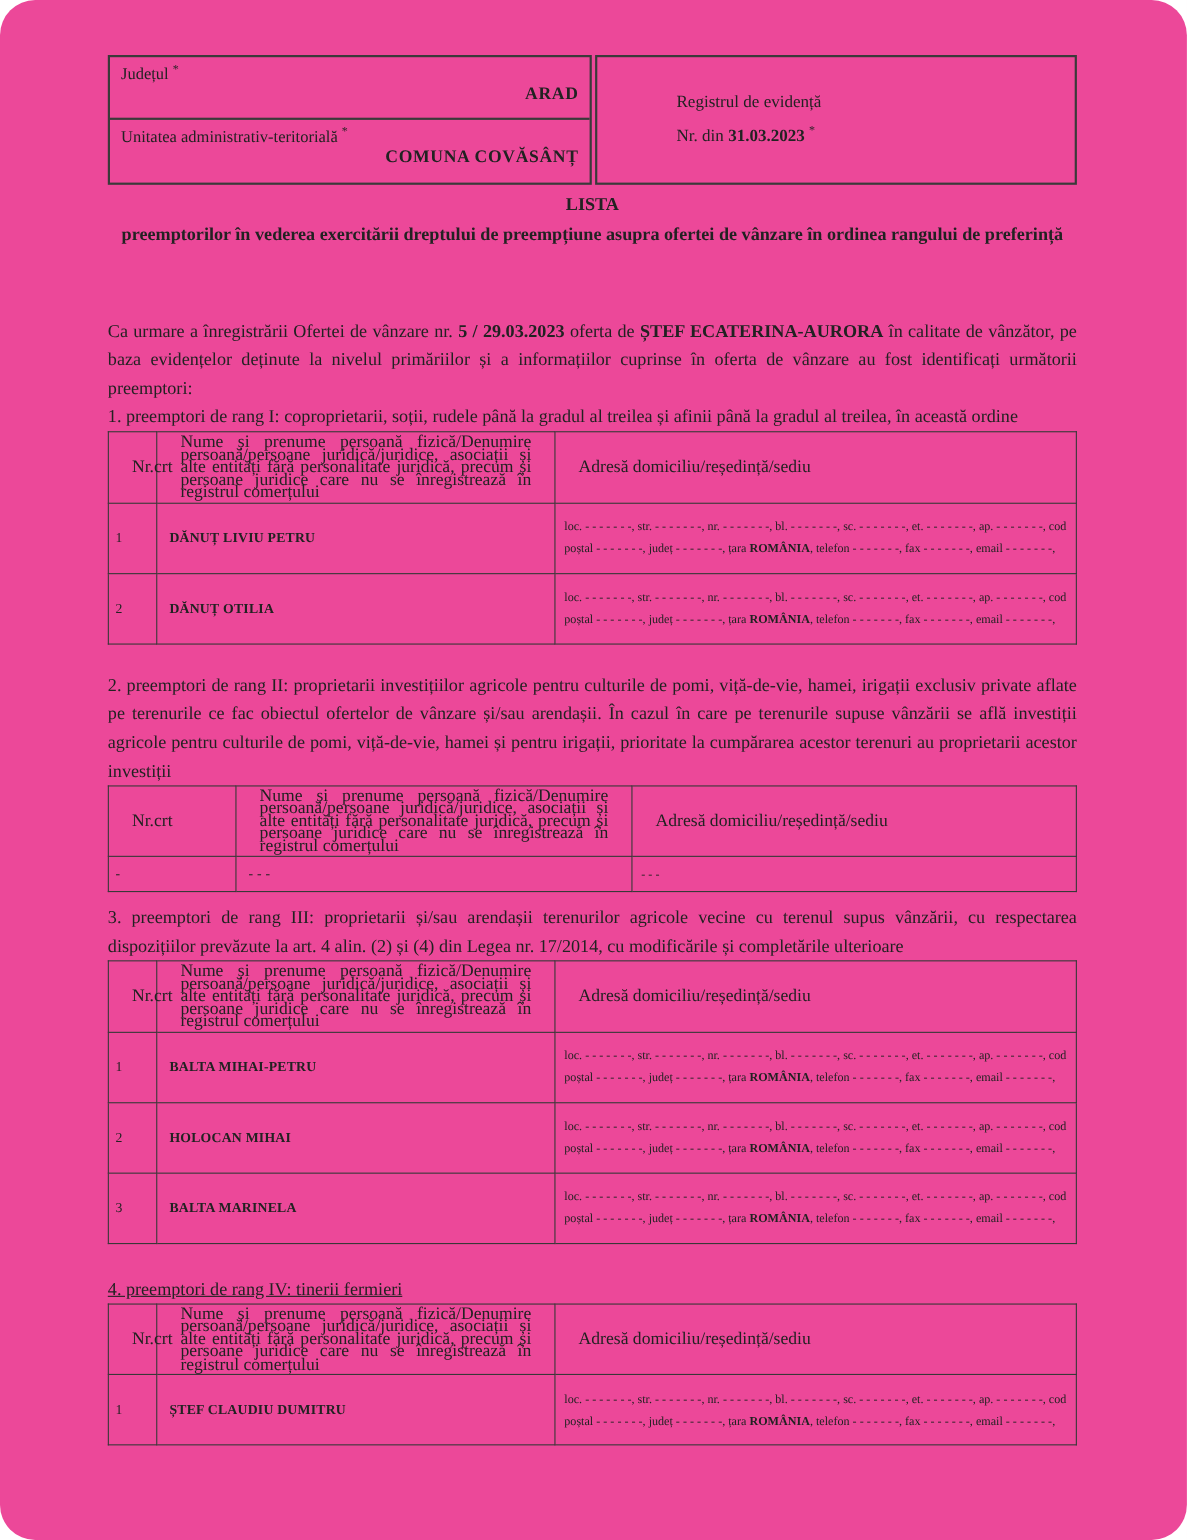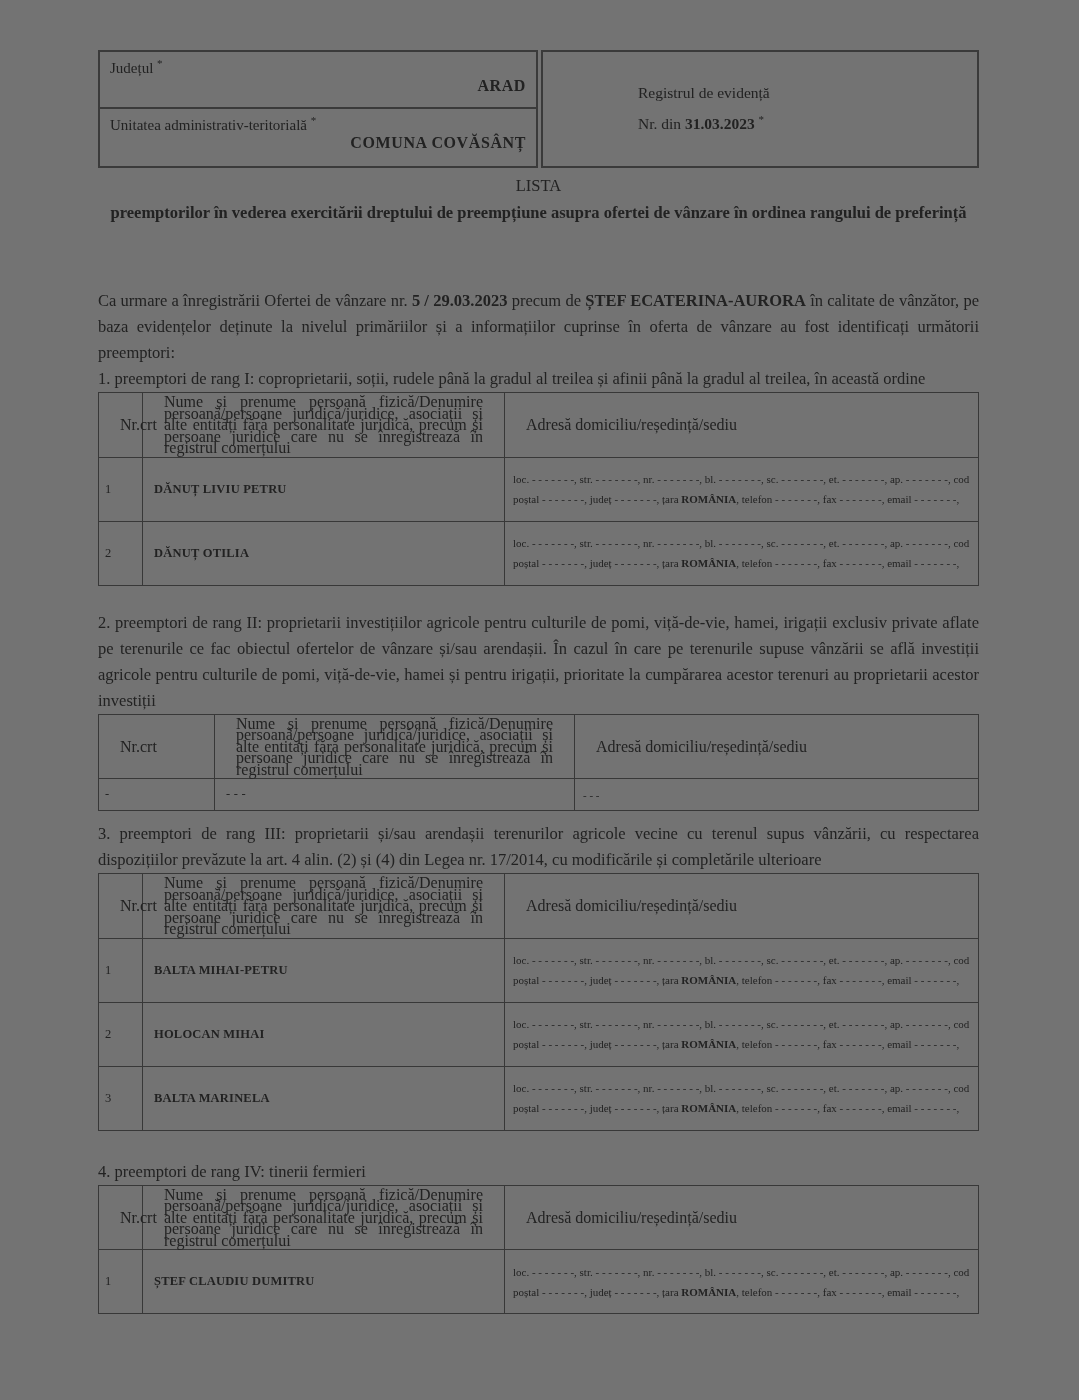--- a/index.html
+++ b/index.html
@@ -1,53 +1,54 @@
 <!DOCTYPE html>
 <html lang="ro"><head>
 <meta charset="utf-8">
 <style>
   html,body { margin:0; padding:0; background:#ffffff; }
   .page {
     position: relative;
     width: 1079px;
     height: 1400px;
-    background: #737373;
+    background: #ec4899;
     font-family: "Liberation Serif", "DejaVu Serif", serif;
     color: #222222;
     overflow: hidden;
+    border-radius: 32px;
   }
   .content {
     position: absolute;
     left: 98px;
     top: 0;
     width: 881px;
   }
   
   .letterhead { margin-top: 50px; display: flex; gap: 3px; }
   .lh-left { width: 440px; border: 2px solid #3a3a3a; box-sizing: border-box; }
   .lh-cell { height: 57px; padding: 5px 10px 0 10px; box-sizing: border-box; }
   .lh-cell.first { border-bottom: 2px solid #3a3a3a; }
   .lh-label { font-size: 15px; }
   .lh-value { font-size: 16px; font-weight: bold; letter-spacing: 0.6px; text-align: right; }
   sup.star { font-size: 11px; vertical-align: super; }
   .lh-right {
     width: 438px; border: 2px solid #3a3a3a; box-sizing: border-box;
     display: flex; flex-direction: column; justify-content: center;
-    padding-left: 95px; font-size: 15.5px; line-height: 26px;
+    padding-left: 72px; font-size: 15.5px; line-height: 26px;
   }
   
   .reg-line { margin-top: 20px; text-align: right; font-size: 15.5px; line-height: 22px; }
-  .doc-title { margin-top: 4px; text-align: center; font-weight: normal; font-size: 16.5px; line-height: 27px; }
+  .doc-title { margin-top: 4px; text-align: center; font-weight: bold; font-size: 16.5px; line-height: 27px; }
   .doc-subtitle { text-align: center; font-weight: bold; font-size: 16.5px; line-height: 27px; }
   
   .para { text-align: justify; font-size: 16.5px; line-height: 26px; margin: 0; }
   .intro { margin-top: 62px; }
   .sec2 { margin-top: 24px; }
   .sec3 { margin-top: 10px; }
-  .sec4 { margin-top: 28px; }
+  .sec4 { margin-top: 28px; text-decoration: underline; }
   
   table.ptable { border-collapse: collapse; width: 881px; table-layout: fixed; }
   table.ptable td { border: 1.5px solid #383838; box-sizing: border-box; vertical-align: middle; }
   .hcell { font-size: 16px; line-height: 11.5px; padding: 3px 21px; }
   .hcell.name { text-align: justify; }
   td.nrcell { font-size: 12.5px; padding-left: 6px; }
   td.namecell { font-size: 12.5px; font-weight: bold; letter-spacing: 0.2px; padding-left: 11px; }
   td.addrcell { font-size: 11px; line-height: 20px; padding: 4px 8px; }
   tr.t-head { height: 48px; }
   tr.t-row { height: 64px; }
@@ -78,21 +79,21 @@
       </div>
     </div>
 
 
     <div class="doc-title">LISTA</div>
     <div class="doc-subtitle">preemptorilor în vederea exercitării dreptului de preempțiune asupra ofertei de vânzare în ordinea rangului de preferință</div>
 
     <p class="para intro">
       <span>Ca urmare a înregistrării Ofertei de vânzare nr.</span>
       <b class="inline">5 / 29.03.2023</b>
-      <span>precum de</span>
+      <span>oferta de</span>
       <b class="inline">ȘTEF ECATERINA-AURORA</b>
       <span>în calitate de vânzător, pe baza evidențelor deținute la nivelul primăriilor și a informațiilor cuprinse în oferta de vânzare au fost identificați următorii preemptori:</span>
     </p>
 
     <p class="para">1. preemptori de rang I: coproprietarii, soții, rudele până la gradul al treilea și afinii până la gradul al treilea, în această ordine</p>
     <table class="ptable">
       <colgroup>
           <col style="width:44px">
           <col style="width:362px">
           <col>

